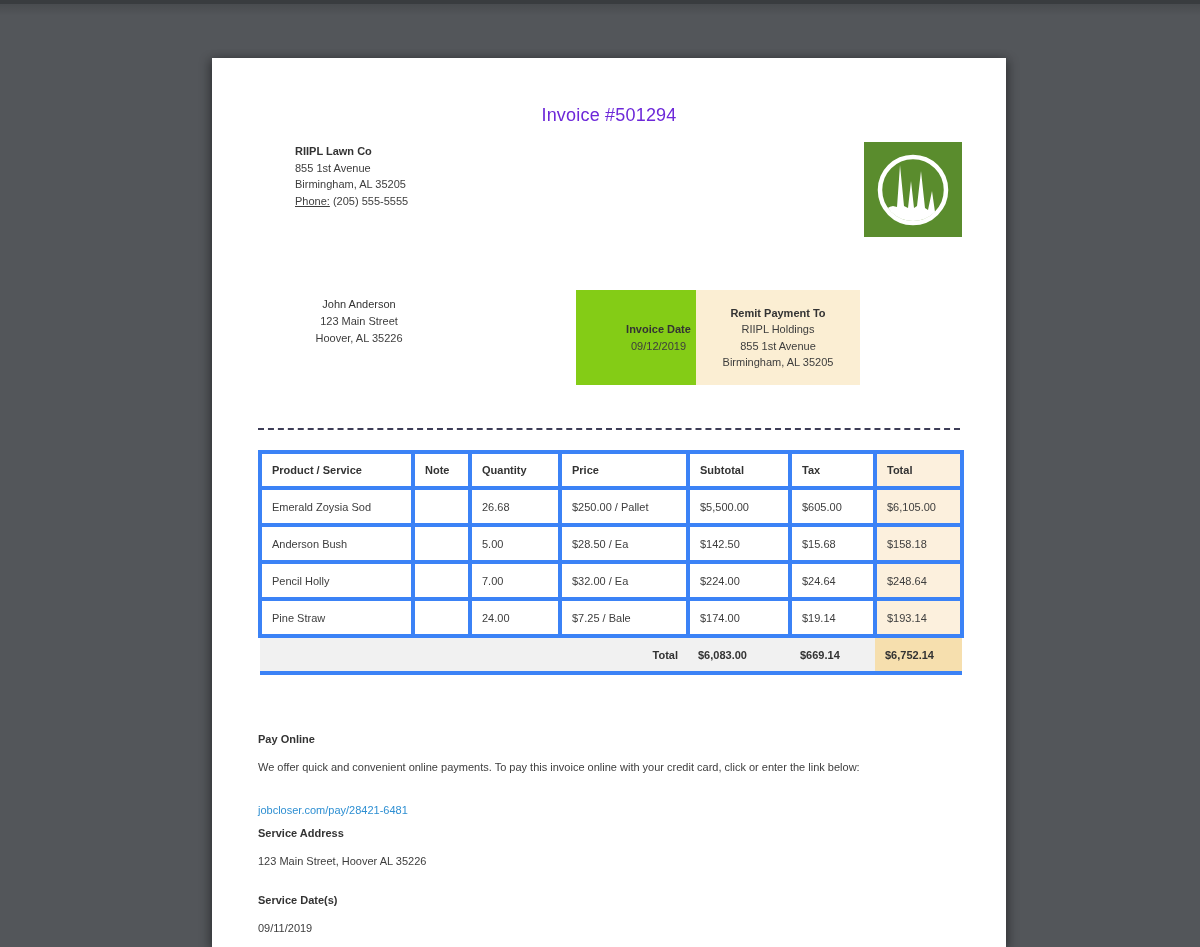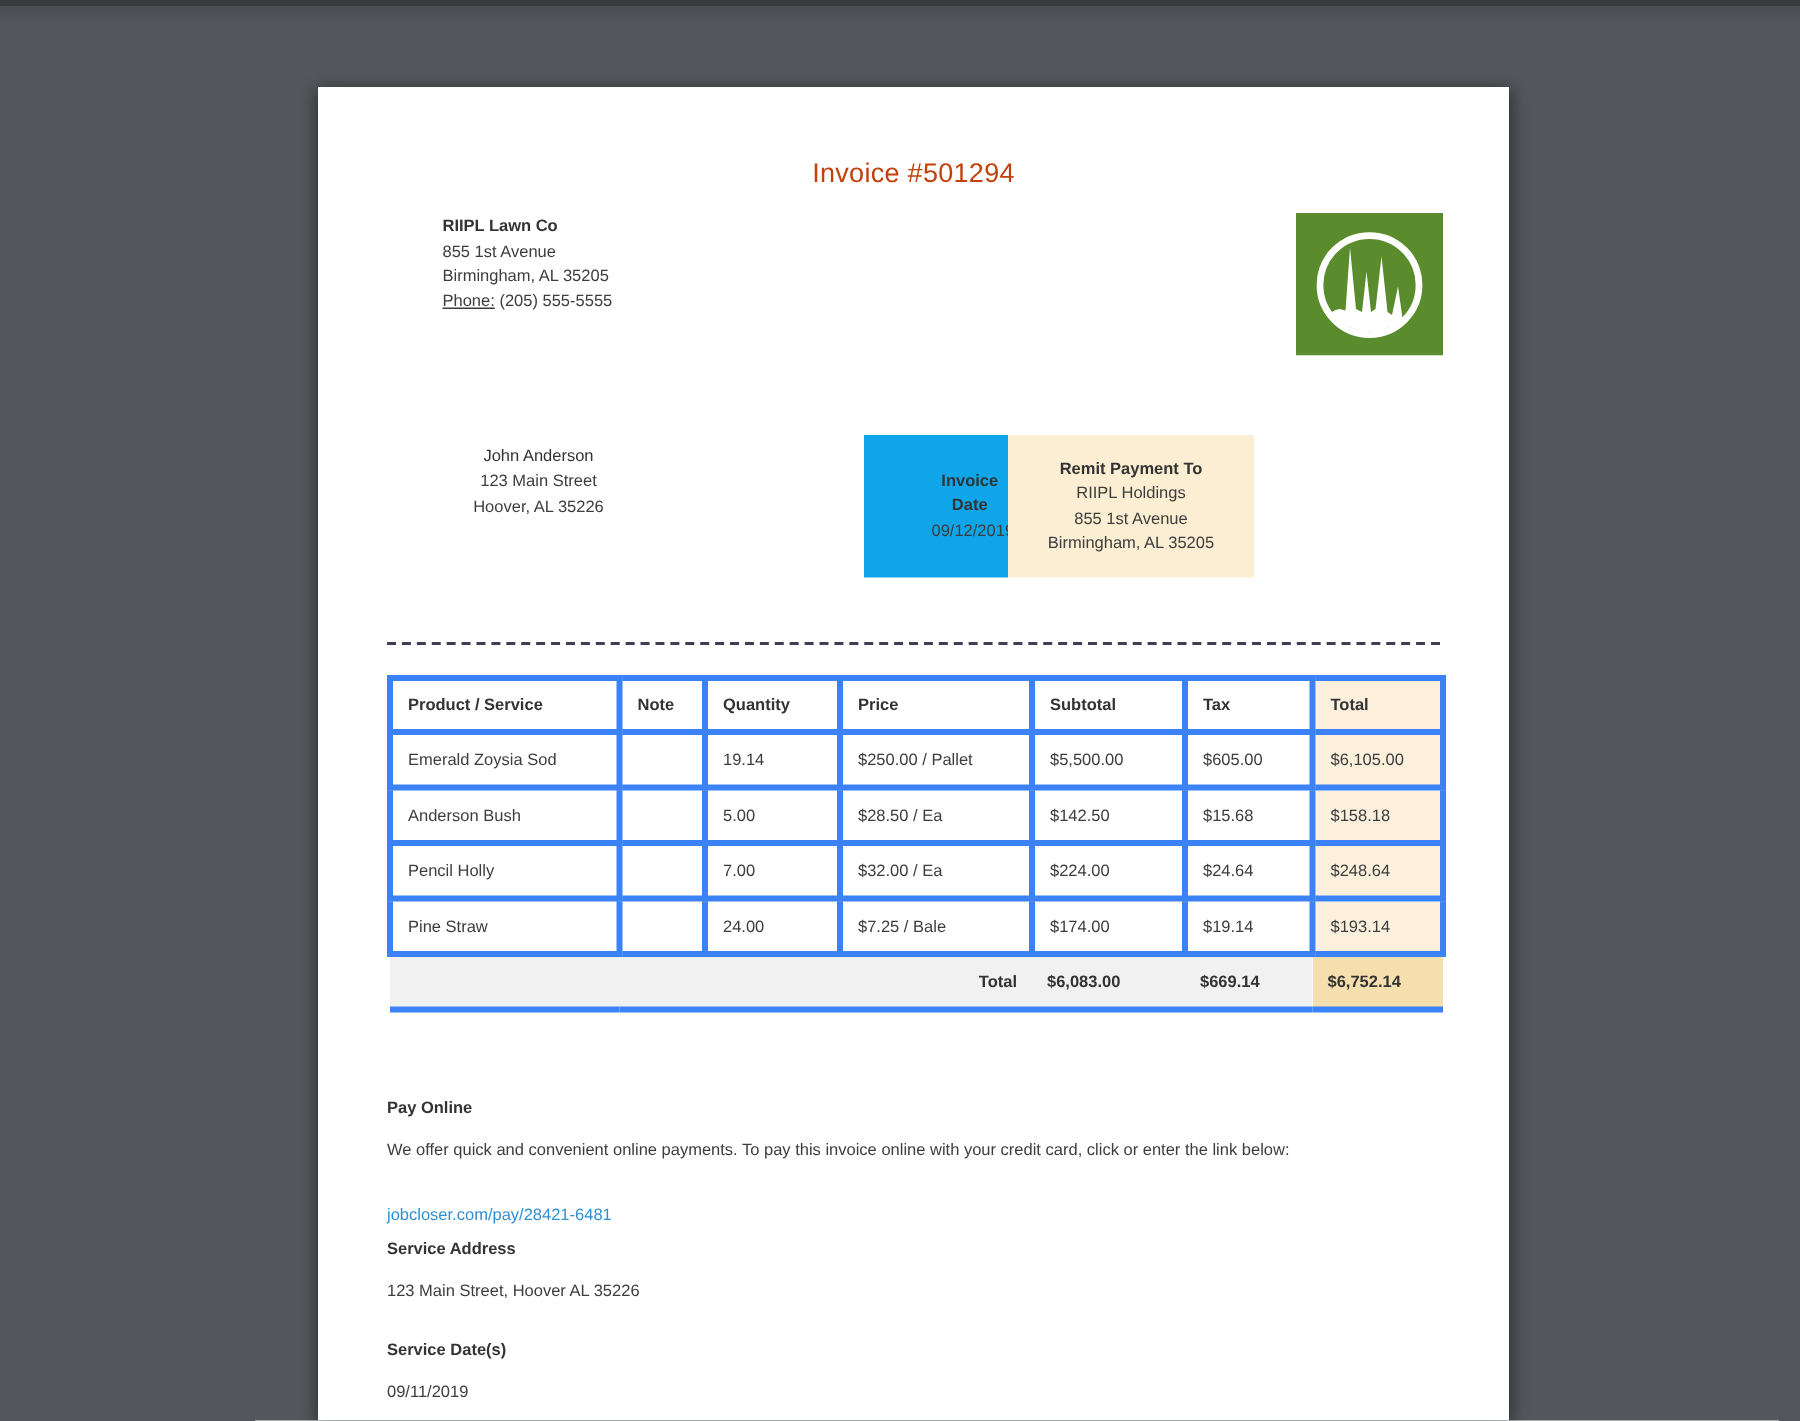--- a/index.html
+++ b/index.html
@@ -17,21 +17,21 @@
     background: linear-gradient(rgba(0,0,0,0.12), rgba(0,0,0,0)); }
 
   .page {
     position: absolute; left: 212px; top: 58px; width: 794px; height: 889px;
     background: #ffffff;
     box-shadow: -3px 2px 10px rgba(0,0,0,0.30), 3px 2px 10px rgba(0,0,0,0.30);
   }
 
   .invoice-title {
     position: absolute; top: 47px; left: 0; width: 100%;
-    text-align: center; font-size: 18px; color: #c2410c; letter-spacing: 0.2px;
+    text-align: center; font-size: 18px; color: #6d28d9; letter-spacing: 0.2px;
   }
 
   .company-block { position: absolute; top: 85px; left: 83px; font-size: 11px; line-height: 16.5px; }
   .company-name { font-weight: bold; color: #333; }
   .phone-label { text-decoration: underline; }
 
   .logo-box { position: absolute; top: 84px; left: 652px; width: 98px; height: 95px; }
 
   .customer-block {
     position: absolute; top: 238px; left: 47px; width: 200px;
@@ -39,21 +39,21 @@
   }
   .customer-name { font-weight: normal; color: #333; }
 
   .payment-band { position: absolute; top: 232px; left: 364px; width: 384px; height: 95px; display: flex; }
   .band-cell {
     display: flex; flex-direction: column; justify-content: center;
     text-align: center; font-size: 11px; line-height: 16.5px;
   }
   .band-cell .band-label { font-weight: bold; color: #333; }
   .cell-balance { width: 96px; background: #fbeed3; }
-  .cell-invoice-date { width: 96px; background: #0ea5e9; padding-left: 45px; }
+  .cell-invoice-date { width: 120px; background: #84cc16; padding-left: 45px; }
   .cell-remit { width: 164px; background: #fbeed3; }
 
   .dashed-divider { position: absolute; top: 370px; left: 46px; width: 702px; border-top: 2px dashed #3e3e57; }
 
   .invoice-table {
     position: absolute; top: 392px; left: 46px; width: 702px;
     border-collapse: collapse; table-layout: fixed;
     font-size: 11px; color: #3d3d3d;
   }
   .invoice-table th, .invoice-table td {
@@ -145,21 +145,21 @@
         <th>Price</th>
         <th>Subtotal</th>
         <th>Tax</th>
         <th class="col-total-bg">Total</th>
       </tr>
     </thead>
     <tbody>
       <tr>
         <td>Emerald Zoysia Sod</td>
         <td></td>
-        <td>19.14</td>
+        <td>26.68</td>
         <td>$250.00 / Pallet</td>
         <td>$5,500.00</td>
         <td>$605.00</td>
         <td class="col-total-bg">$6,105.00</td>
       </tr>
       <tr>
         <td>Anderson Bush</td>
         <td></td>
         <td>5.00</td>
         <td>$28.50 / Ea</td>

